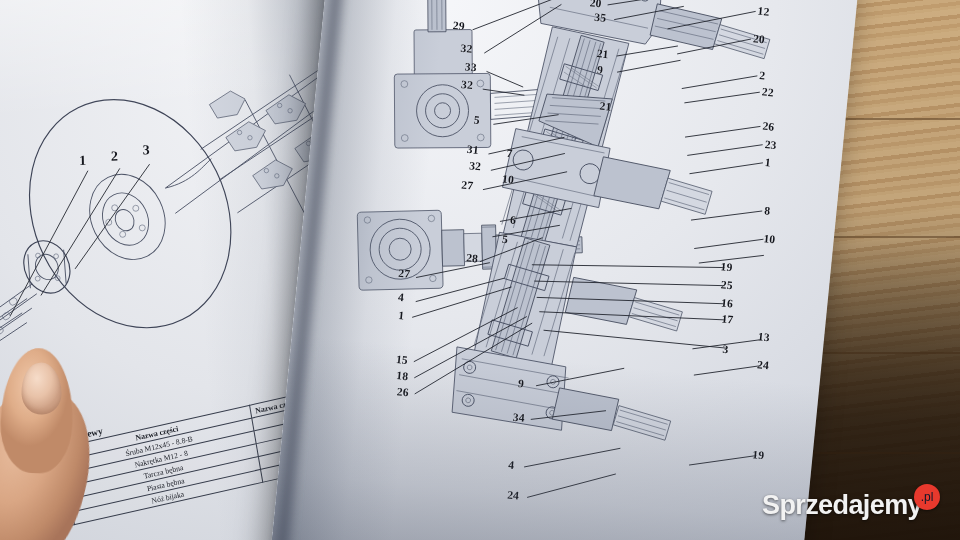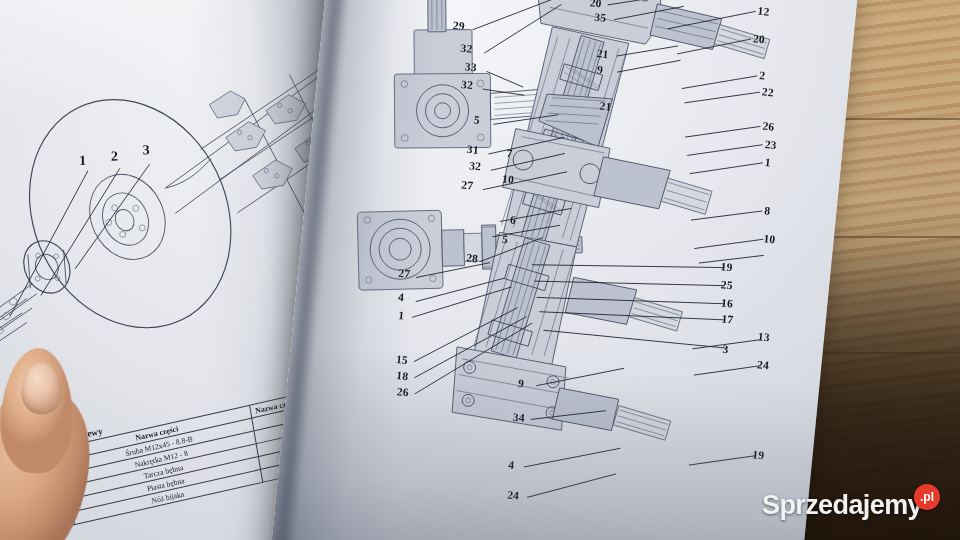--- a/index.html
+++ b/index.html
@@ -204,22 +204,22 @@
     color: #f2f2f2;
     letter-spacing: -0.6px;
     text-shadow: 0 1px 3px rgba(0,0,0,0.55);
   }
   #watermark .wm-badge {
     margin-left: -8px;
     margin-top: -16px;
     width: 26px; height: 26px;
     border-radius: 50%;
     background: #e8392d;
-    color: #ffffff;
-    font-size: 12px; font-weight: 700;
+    color: #0f172a;
+    font-size: 12px; font-weight: 400;
     display: flex; align-items: center; justify-content: center;
     box-shadow: 0 1px 3px rgba(0,0,0,0.5);
   }
 
   
   .gutter-dark {
     position: absolute;
     left: 296px; top: -60px;
     width: 26px; height: 660px;
     transform: rotate(5.6deg);

